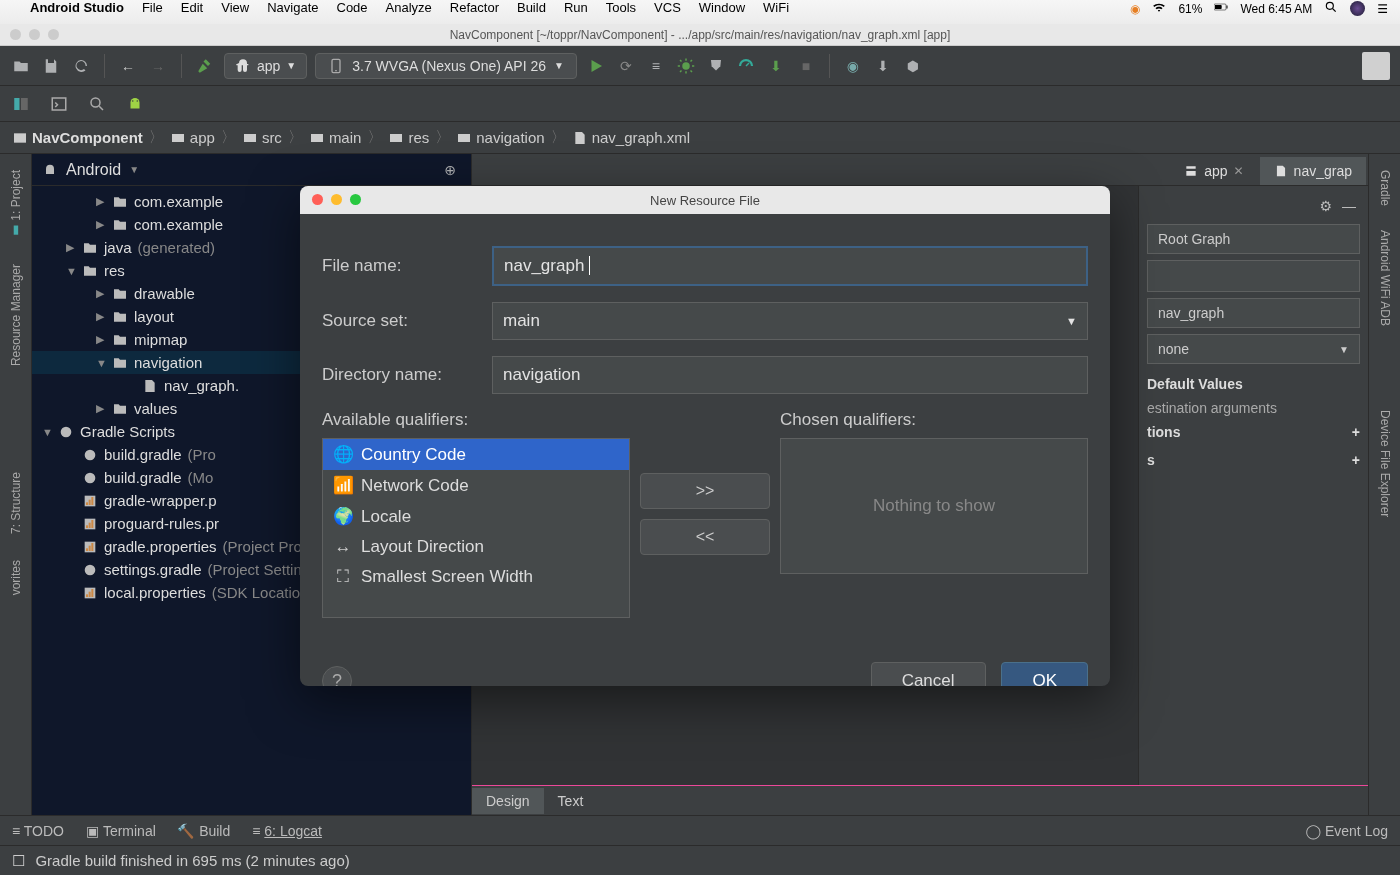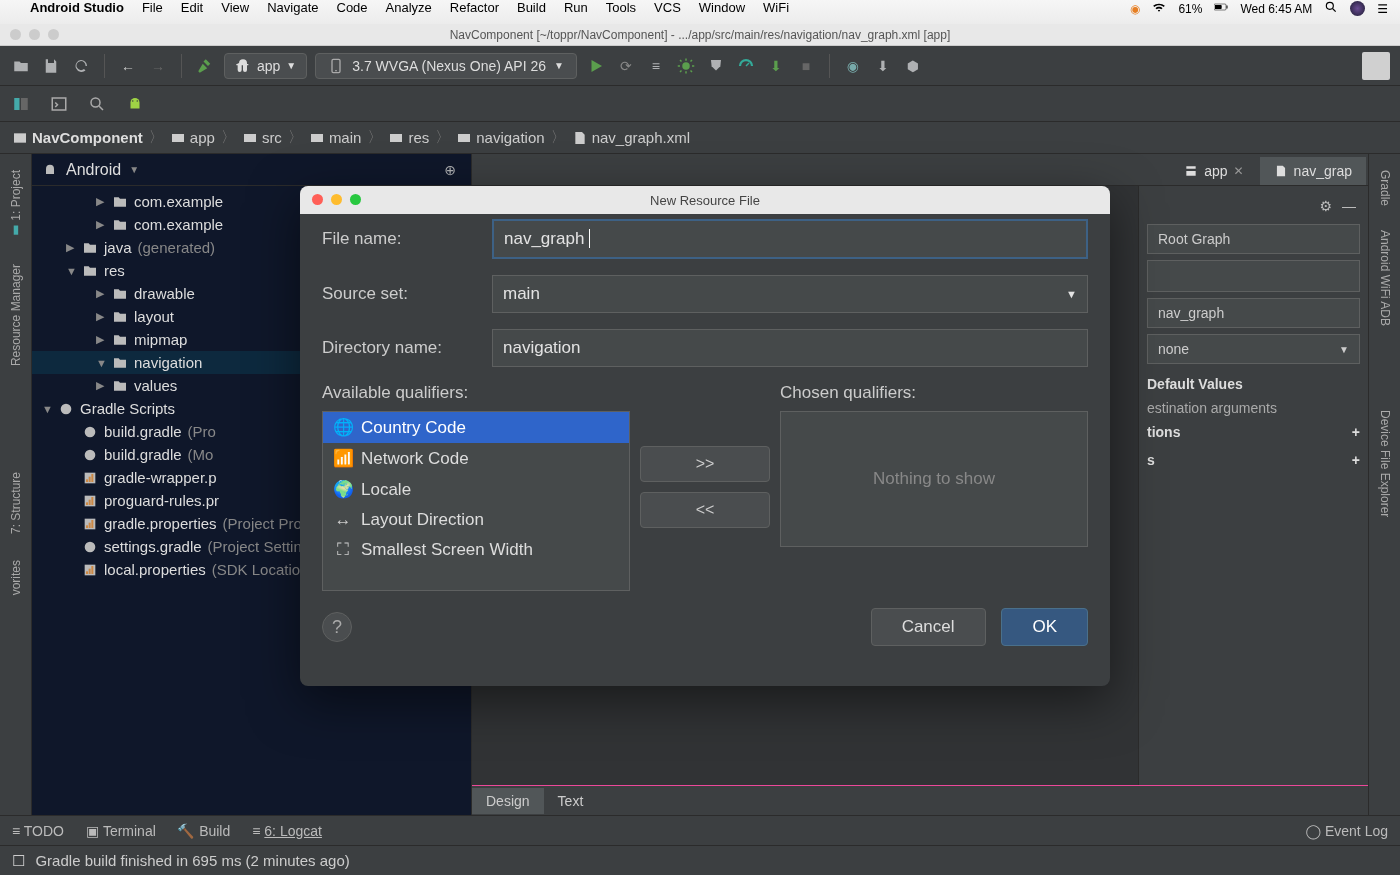--- a/index.html
+++ b/index.html
@@ -83,21 +83,21 @@
 .botbar .spacer { flex:1; }
 .statusbar { height:30px; background:#3c3f41; border-top:1px solid #2b2b2b; display:flex; align-items:center; padding:0 12px; font-size:15px; color:#ccc;}
 
 
 .modal { position:absolute; left:300px; top:186px; width:810px; height:500px; background:#3c3f41; border-radius:8px; box-shadow:0 15px 50px rgba(0,0,0,0.5); overflow:hidden; }
 .modal-title { height:28px; background:#e8e8e8; color:#444; display:flex; align-items:center; justify-content:center; font-size:13px; position:relative;}
 .modal-title .traffic { left:12px; top:8px; }
 .modal-title .traffic span:nth-child(1){background:#ff5f57;}
 .modal-title .traffic span:nth-child(2){background:#febc2e;}
 .modal-title .traffic span:nth-child(3){background:#28c840;}
-.modal-body { padding:5px 22px; }
+.modal-body { padding:32px 22px; }
 .mrow { display:flex; align-items:center; margin-bottom:16px; }
 .mrow label { width:170px; color:#ccc; font-size:17px; }
 .mrow .minput { flex:1; background:#45494a; border:2px solid #3d6185; padding:8px 10px; color:#e3e3e3; font-size:17px; }
 .mrow .minput.plain { border:1px solid #5e6060; }
 .mrow .msel { flex:1; background:#45494a; border:1px solid #5e6060; padding:8px 10px; color:#e3e3e3; font-size:17px; display:flex; justify-content:space-between; align-items:center;}
 .qualrow { display:flex; gap:10px; margin-top:4px;}
 .qcol { flex:1; }
 .qcol h4 { color:#ccc; font-size:17px; font-weight:normal; margin-bottom:8px;}
 .qlist { background:#45494a; border:1px solid #5e6060; height:180px; overflow:auto;}
 .qitem { display:flex; align-items:center; gap:8px; padding:5px 10px; color:#ddd; font-size:17px;}
@@ -403,20 +403,29 @@
           <span style="color:#ddd">mipmap</span>
         </div>
         <div class="tree-item indent2 sel">
           <span class="tree-arrow">▼</span>
           <span class="tree-icon">
             <svg width="16" height="16" viewBox="0 0 24 24" fill="#888">
               <path d="M3 5h7l2 2h9v12H3z"></path>
             </svg>
           </span>
           <span style="color:#ddd">navigation</span>
+        </div>
+        <div class="tree-item indent3">
+          <span class="tree-arrow"></span>
+          <span class="tree-icon">
+            <svg width="16" height="16" viewBox="0 0 24 24" fill="#d97b3a">
+              <path d="M5 3h10l4 4v14H5z"></path>
+            </svg>
+          </span>
+          <span style="color:#ddd">nav_graph.</span>
         </div>
         <div class="tree-item indent2">
           <span class="tree-arrow">▶</span>
           <span class="tree-icon">
             <svg width="16" height="16" viewBox="0 0 24 24" fill="#888">
               <path d="M3 5h7l2 2h9v12H3z"></path>
             </svg>
           </span>
           <span style="color:#ddd">values</span>
         </div>

